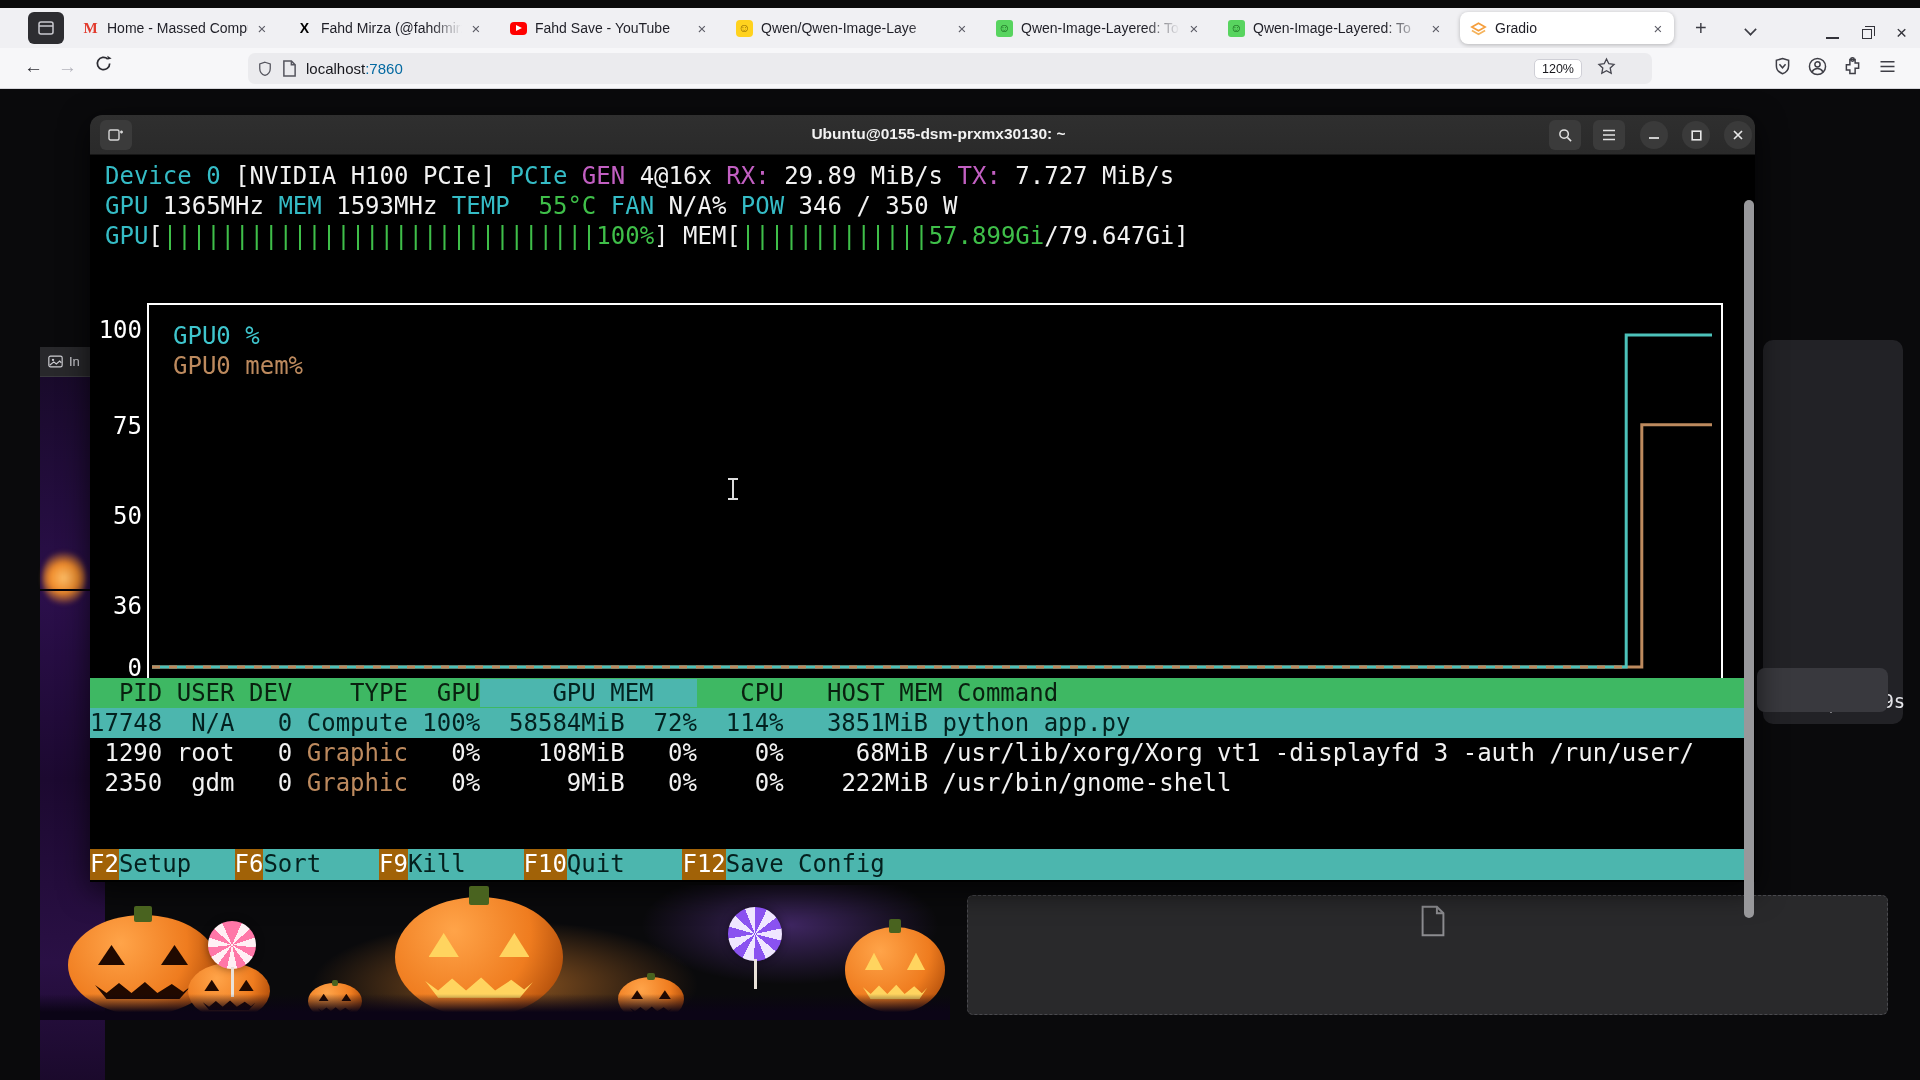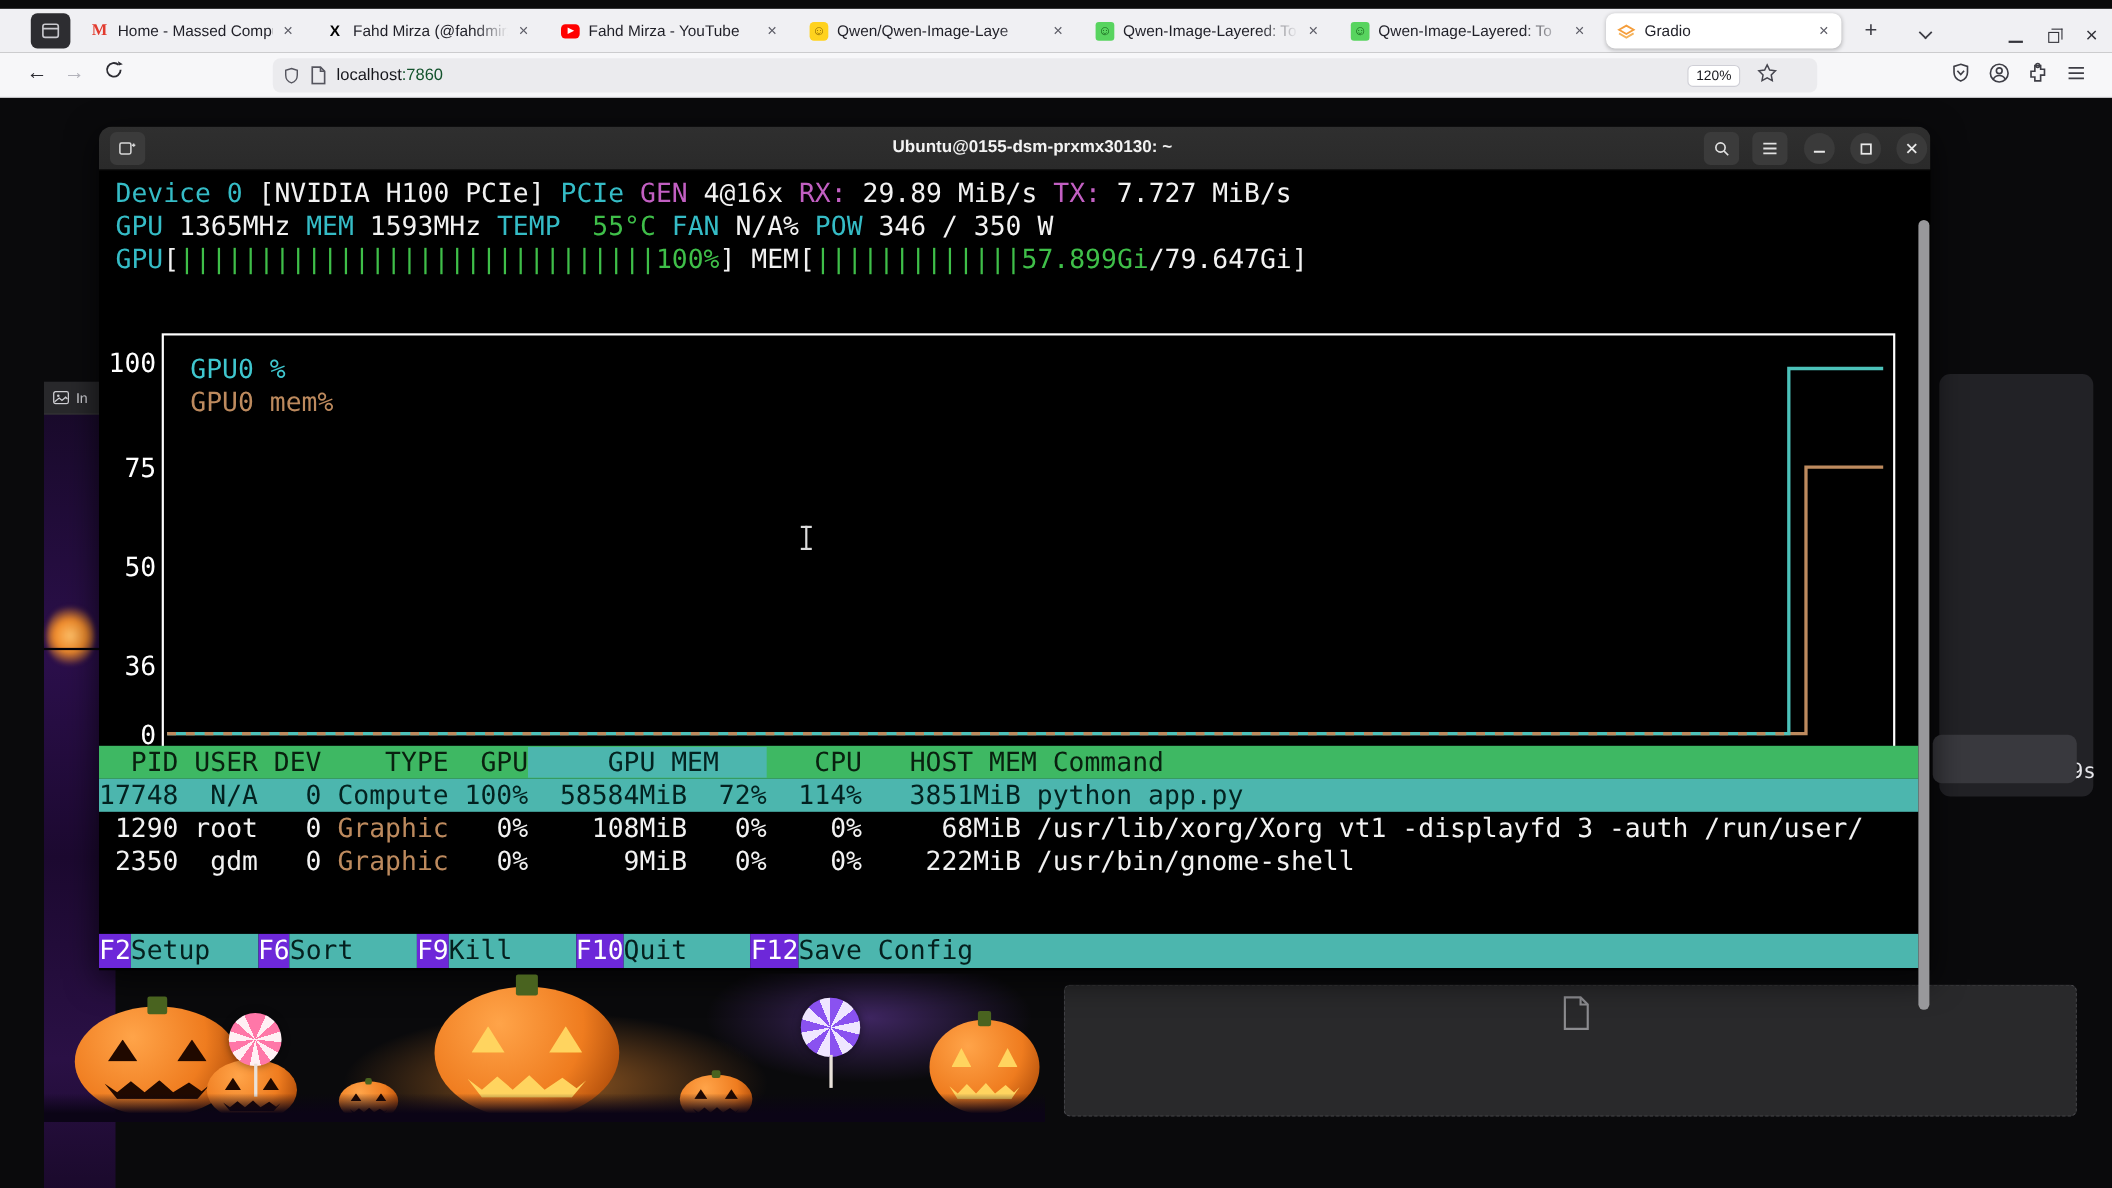--- a/index.html
+++ b/index.html
@@ -28,21 +28,21 @@
   .winbtns { position:absolute; top:20px; }
   .wb-min { left:1826px; width:13px; border-bottom:2px solid #33333a; position:absolute; top:9px; }
   .wb-max { left:1862px; width:10px; height:10px; border:1.6px solid #33333a; position:absolute; top:1px; }
   .wb-max::before { content:""; position:absolute; left:2px; top:-4px; width:9px; height:9px; border-top:1.6px solid #33333a; border-right:1.6px solid #33333a; }
   .wb-close { left:1896px; position:absolute; top:-6px; color:#33333a; font-size:19px; }
 
   .toolbar { position:absolute; left:0; top:48px; width:1920px; height:41px; background:#f7f7f9; border-bottom:1px solid #d6d6db; }
   .nav-ic { position:absolute; top:8px; font-size:19px; color:#2c2c33; }
   .urlbar { position:absolute; left:248px; top:5px; width:1404px; height:31px; background:#ebebee; border-radius:7px; display:flex; align-items:center; padding:0 8px; }
   .urlbar .host { font-size:15px; color:#17171c; }
-  .urlbar .port { font-size:15px; color:#14532d; }
+  .urlbar .port { font-size:15px; color:#0369a1; }
   .zoom-badge { position:absolute; right:70px; background:#fff; border:1px solid #cfcfd6; border-radius:5px; font-size:12.5px; color:#17171c; padding:2px 7px; }
   .star { position:absolute; right:36px; top:4px; }
   .tb-right { position:absolute; top:8px; display:flex; gap:14px; left:1772px; }
 
   
   .page { position:absolute; left:0; top:89px; width:1920px; height:991px; background:#0a0a0c; }
 
   .g-left { position:absolute; left:40px; top:258px; width:65px; height:762px; }
   .g-left-hd { position:absolute; left:0; top:0; width:65px; height:30px; background:#28282b; border-bottom:1px solid #3a3a3e; display:flex; align-items:center; gap:6px; padding-left:8px; color:#cfcfd4; font-size:13px; }
   .g-left-img { position:absolute; left:0; top:30px; width:65px; height:732px; background:linear-gradient(180deg,#190a2b 0%,#2b0f4b 30%,#1c0930 55%,#2a1045 80%,#170826); }
@@ -90,21 +90,21 @@
   .ibeam { position:absolute; left:637px; top:323px; width:12px; height:22px; z-index:9; }
   .ibeam::before { content:""; position:absolute; left:5px; top:0; width:2px; height:22px; background:#dcdcdc; }
   .ibeam::after { content:""; position:absolute; left:1px; top:0; width:10px; height:2px; background:#dcdcdc; box-shadow:0 20px 0 #dcdcdc; }
 
   
   .prow { position:absolute; left:0; width:1654px; height:30px; white-space:pre; }
   .prow span { display:inline; }
   .bg-green { background:#3eb863; color:#09200f; }
   .bg-cyan { background:#4cb6ae; color:#032220; }
   .fbar { position:absolute; left:0; top:694px; width:1654px; height:31px; display:flex; white-space:pre; }
-  .fkey { background:#6d28d9; color:#fff; }
+  .fkey { background:#a16207; color:#fff; }
   .flabel { background:#4cb6ae; color:#04201e; }
   .flabel.grow { flex:1; }
   .term-scroll { position:absolute; right:1px; top:45px; width:10px; height:718px; background:#98989b; border-radius:5px; }
 
   svg { display:block; }
 </style>
 </head>
 <body>
 
 <div class="top-edge"></div>
@@ -122,21 +122,21 @@
         <span class="ttl" style="mask-image: none;">Home - Massed Compute</span>
         <span class="cls">×</span>
       </div>
       <div class="tab" style="width: 206px;">
         <span class="fav xlogo">X</span>
         <span class="ttl">Fahd Mirza (@fahdmirza)</span>
         <span class="cls">×</span>
       </div>
       <div class="tab" style="width: 218px;">
         <span class="fav yt"></span>
-        <span class="ttl" style="mask-image: none;">Fahd Mirza - YouTube</span>
+        <span class="ttl" style="mask-image: none;">Fahd Save - YouTube</span>
         <span class="cls">×</span>
       </div>
       <div class="tab" style="width: 252px;">
         <span class="fav hf">☺</span>
         <span class="ttl">Qwen/Qwen-Image-Laye</span>
         <span class="cls">×</span>
       </div>
       <div class="tab" style="width: 224px;">
         <span class="fav hfspace">☺</span>
         <span class="ttl">Qwen-Image-Layered: To</span>

